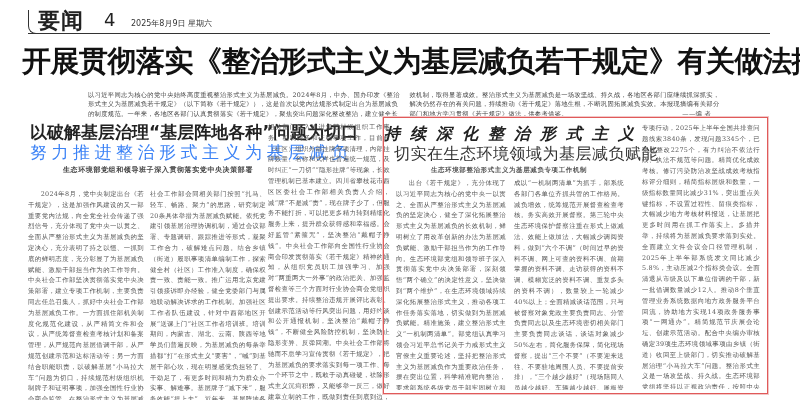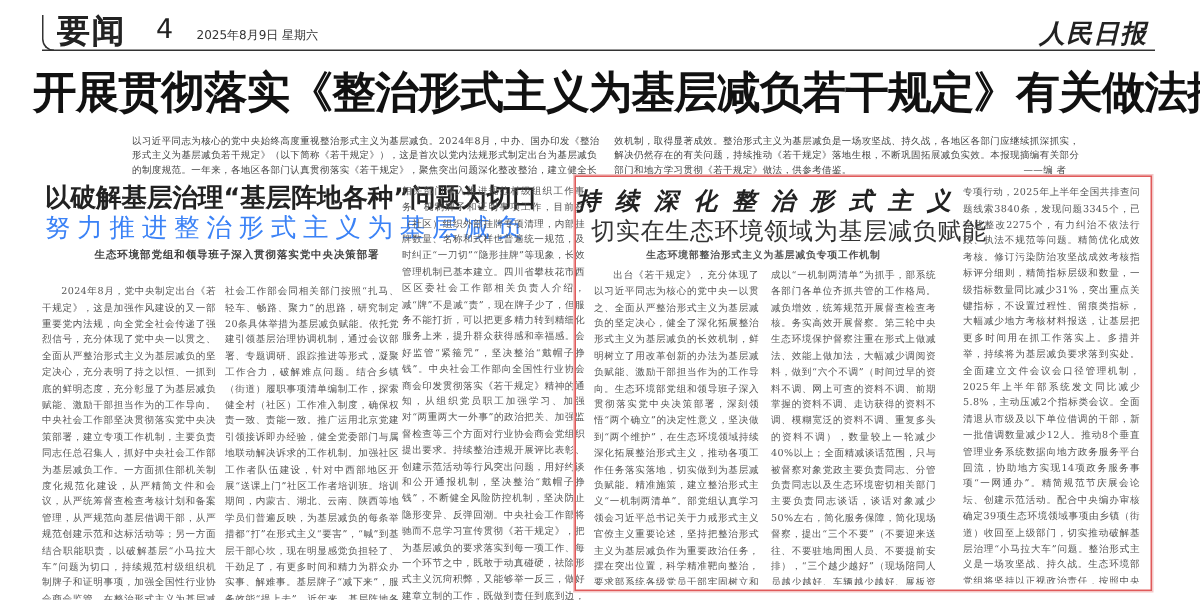--- a/index.html
+++ b/index.html
@@ -42,21 +42,20 @@
   .rcol3 { left:258px; top:5px; width:118px; }
 </style>
 </head>
 <body>
 
 <div class="masthead">
   <div class="bracket"></div>
   <div class="section-name">要闻</div>
   <div class="page-num">4</div>
   <div class="date-line">2025年8月9日  星期六</div>
-  <div class="paper-logo">人民日报</div>
 </div>
 
 <div class="main-headline">开展贯彻落实《整治形式主义为基层减负若干规定》有关做法摘编</div>
 
 <div class="intro">
   <span>以习近平同志为核心的党中央始终高度重视整治形式主义为基层减负。2024年8月，中办、国办印发《整治形式主义为基层减负若干规定》（以下简称《若干规定》），这是首次以党内法规形式制定出台为基层减负的制度规范。一年来，各地区各部门认真贯彻落实《若干规定》，聚焦突出问题深化整改整治，建立健全长效机制，取得显著成效。整治形式主义为基层减负是一场攻坚战、持久战，各地区各部门应继续抓深抓实，解决仍然存在的有关问题，持续推动《若干规定》落地生根，不断巩固拓展减负实效。本报现摘编有关部分部门和地方学习贯彻《若干规定》做法，供参考借鉴。</span>
   <span class="sig">——编 者</span>
 </div>
 
 <div class="col-article art-left">

